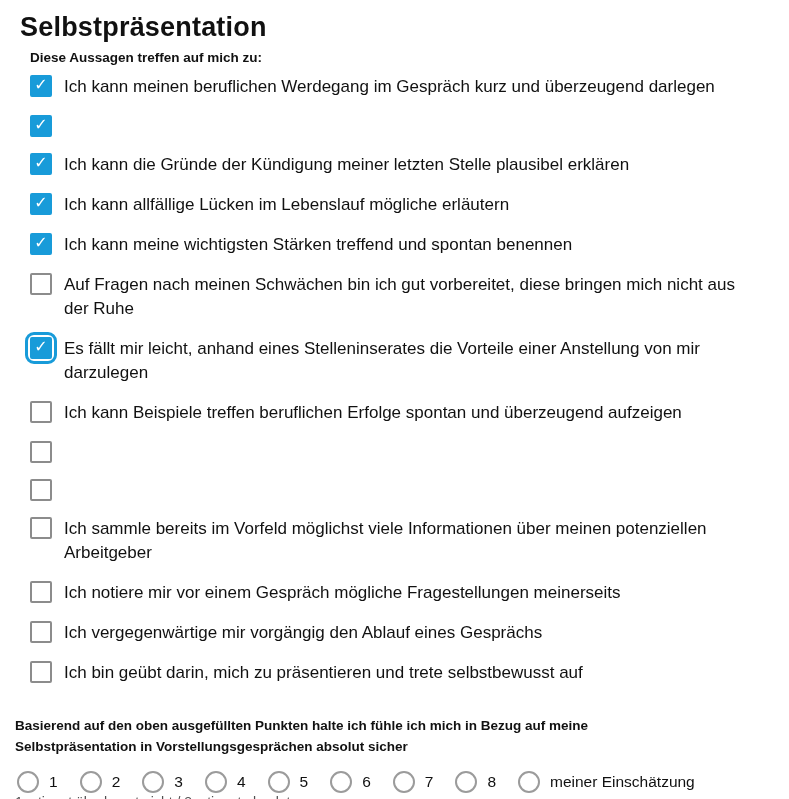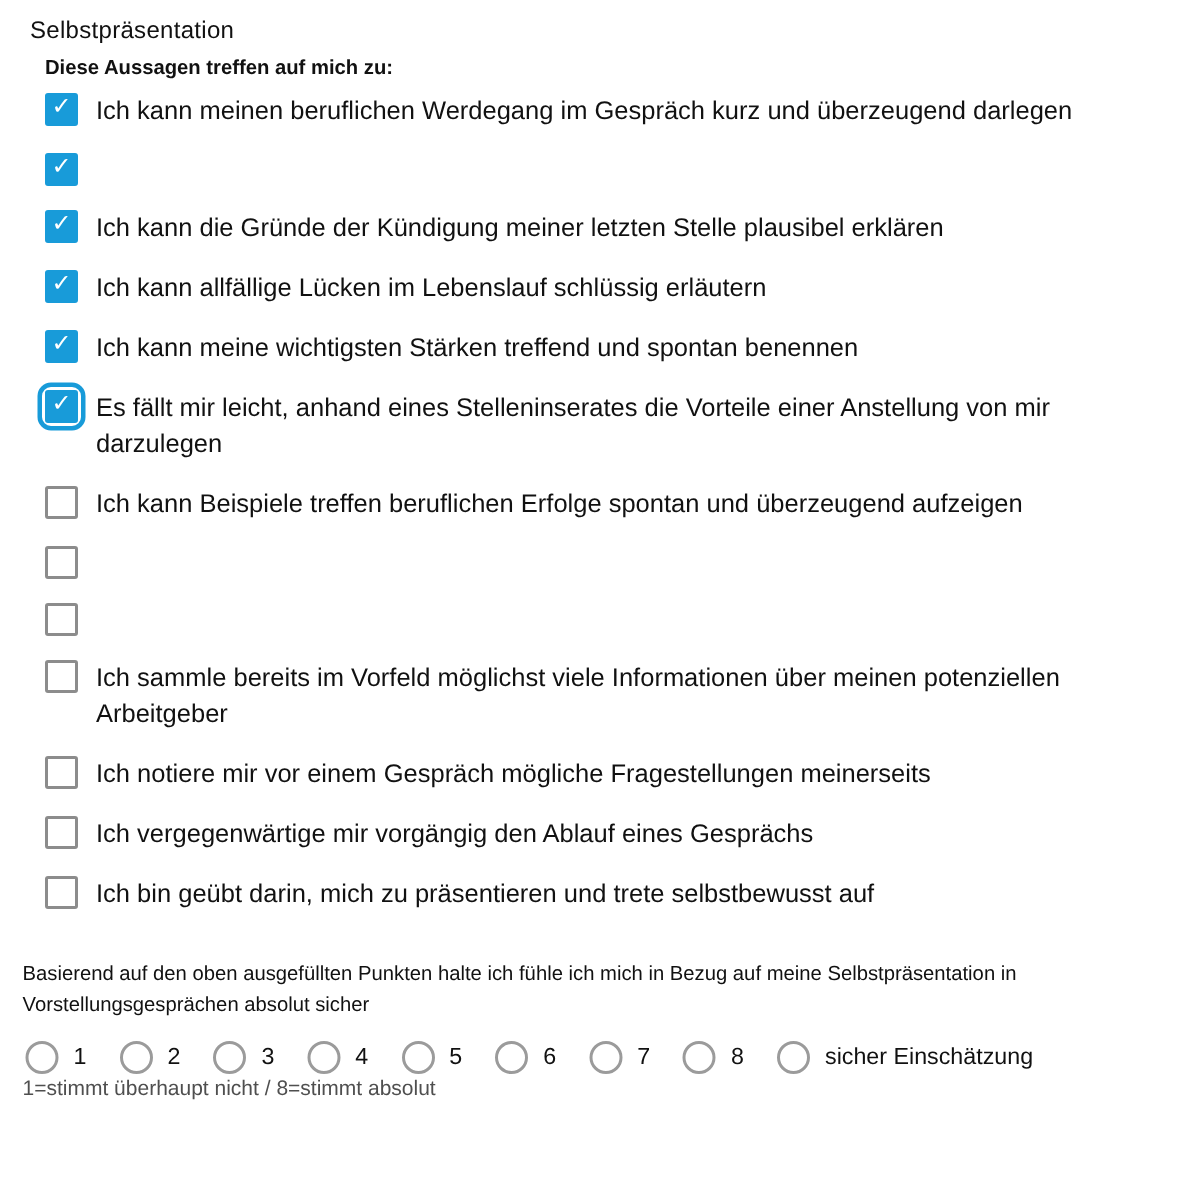--- a/index.html
+++ b/index.html
@@ -12,22 +12,22 @@
   *{box-sizing:border-box;}
   html,body{margin:0;padding:0;background:#fff;}
   body{
     width:789px;
     min-height:799px;
     font-family:"Liberation Sans","DejaVu Sans",sans-serif;
     color:var(--text);
     padding:10px 20px 14px 15px;
   }
   .page-title{
-    font-size:16px;
-    font-weight:400;
+    font-size:27px;
+    font-weight:700;
     margin:2px 0 7px 5px;
     letter-spacing:.2px;
   }
   .subtitle{
     font-size:13.5px;
     font-weight:700;
     margin:0 0 10px 15px;
   }
   .checklist{
     margin-left:15px;
@@ -71,21 +71,21 @@
   }
   .checkbox[data-checked="true"] .tick{display:block;}
   .check-label{
     font-size:17px;
     line-height:24px;
     max-width:700px;
     cursor:default;
   }
   .question-text{
     font-size:13.5px;
-    font-weight:400;
+    font-weight:700;
     line-height:21px;
     max-width:690px;
     margin:30px 0 0 0;
   }
   .scale-row{
     display:flex;
     align-items:center;
     column-gap:22px;
     margin:14px 0 0 2px;
   }
@@ -146,32 +146,38 @@
       </span>
     <span class="check-label">Ich kann die Gründe der Kündigung meiner letzten Stelle plausibel erklären</span>
   </div>
 
   <div class="check-row">
     <span class="cbw">
         <span class="checkbox" data-checked="true">
           <span class="tick">✓</span>
         </span>
       </span>
-    <span class="check-label">Ich kann allfällige Lücken im Lebenslauf schlüssig erläutern</span>
+    <span class="check-label">Ich kann allfällige Lücken im Lebenslauf mögliche erläutern</span>
   </div>
 
   <div class="check-row">
     <span class="cbw">
         <span class="checkbox" data-checked="true">
           <span class="tick">✓</span>
         </span>
       </span>
     <span class="check-label">Ich kann meine wichtigsten Stärken treffend und spontan benennen</span>
   </div>
 
+  <div class="check-row">
+    <span class="cbw">
+        <span class="checkbox" data-checked="false"></span>
+      </span>
+    <span class="check-label">Auf Fragen nach meinen Schwächen bin ich gut vorbereitet, diese bringen mich nicht aus der Ruhe</span>
+  </div>
 
   <div class="check-row">
     <span class="cbw" data-focused="true">
         <span class="checkbox" data-checked="true">
           <span class="tick">✓</span>
         </span>
       </span>
     <span class="check-label">Es fällt mir leicht, anhand eines Stelleninserates die Vorteile einer Anstellung von mir darzulegen</span>
   </div>
 
@@ -254,17 +260,17 @@
   <span class="scale-option">
       <span class="radio"></span>
       <span class="scale-option-label">7</span>
     </span>
   <span class="scale-option">
       <span class="radio"></span>
       <span class="scale-option-label">8</span>
     </span>
   <span class="scale-option">
       <span class="radio"></span>
-      <span class="scale-option-label">sicher Einschätzung</span>
+      <span class="scale-option-label">meiner Einschätzung</span>
     </span>
 </div>
 
 <div class="scale-note">1=stimmt überhaupt nicht / 8=stimmt absolut</div>
 
 </body></html>

